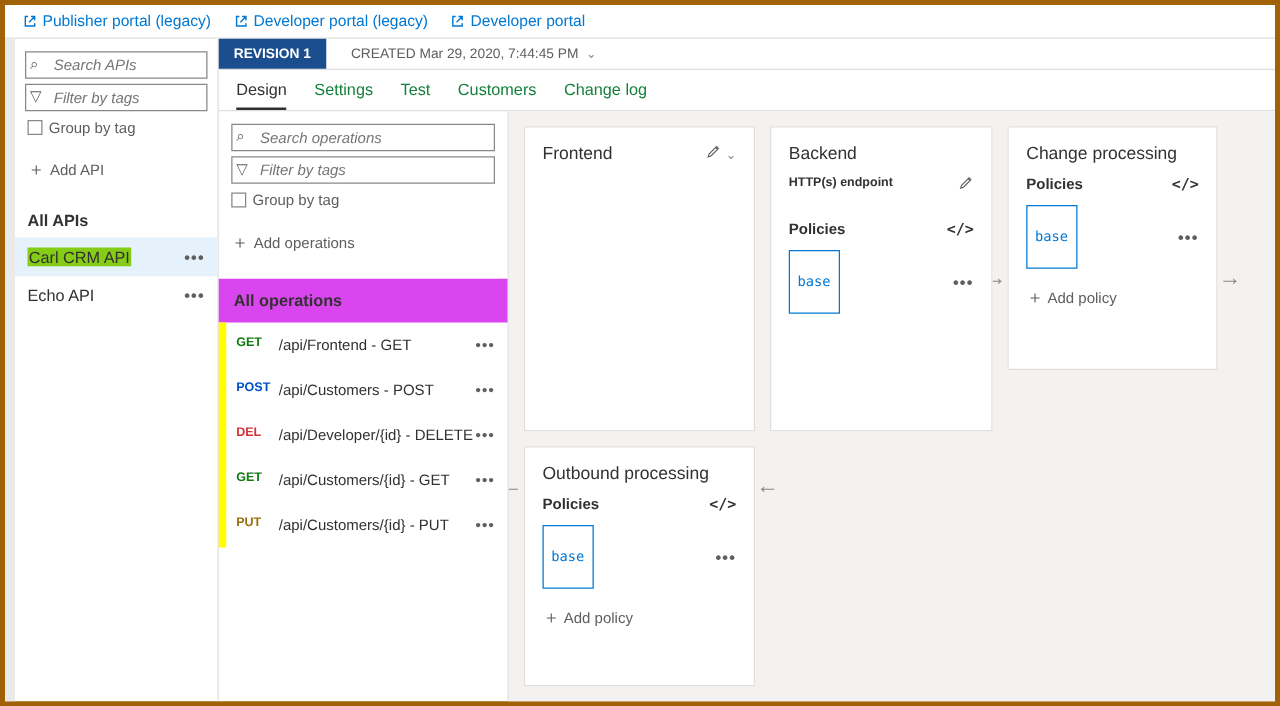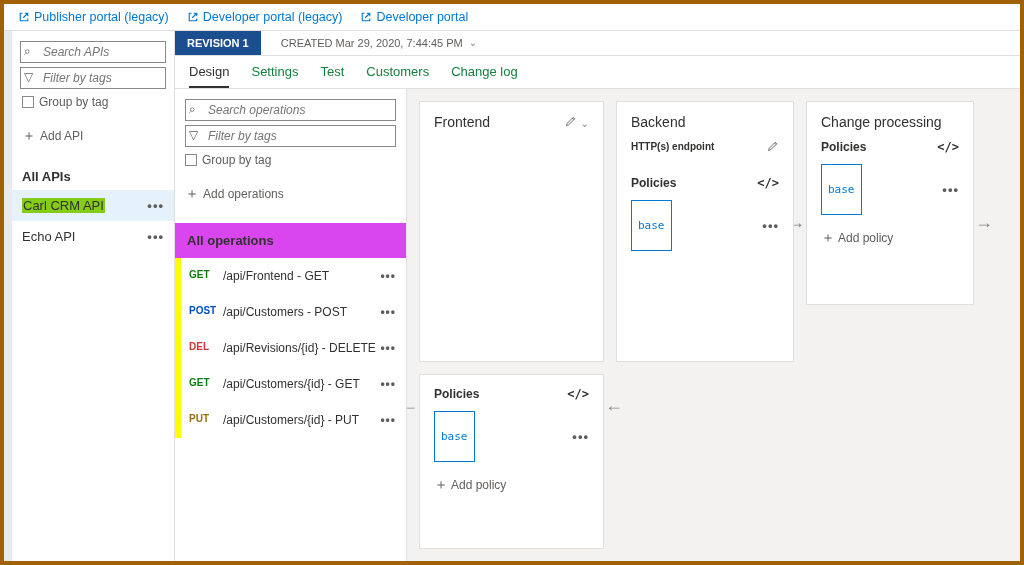--- a/index.html
+++ b/index.html
@@ -178,21 +178,21 @@
               <span class="op-path">/api/Frontend - GET</span>
               <span class="dots">•••</span>
             </div>
             <div class="op-row">
               <span class="verb POST">POST</span>
               <span class="op-path">/api/Customers - POST</span>
               <span class="dots">•••</span>
             </div>
             <div class="op-row">
               <span class="verb DEL">DEL</span>
-              <span class="op-path">/api/Revisions/{id} - DELETE</span>
+              <span class="op-path">/api/Developer/{id} - DELETE</span>
               <span class="dots">•••</span>
             </div>
             <div class="op-row">
               <span class="verb GET">GET</span>
               <span class="op-path">/api/Customers/{id} - GET</span>
               <span class="dots">•••</span>
             </div>
             <div class="op-row">
               <span class="verb PUT">PUT</span>
               <span class="op-path">/api/Customers/{id} - PUT</span>
@@ -253,20 +253,23 @@
               <span class="base-tag">base</span>
               <span class="dots">•••</span>
             </div>
           </div>
 
           <div></div>
 
           <div class="card outbound">
             <span class="arrow arrow-in">←</span>
             <span class="arrow arrow-out">←</span>
+            <div class="card-head">
+              <span class="card-title">Outbound processing</span>
+            </div>
             <div class="policies-row">
               <span>Policies</span>
               <span class="code-icon">&lt;/&gt;</span>
             </div>
             <div class="base-tag-row">
               <span class="base-tag">base</span>
               <span class="dots">•••</span>
             </div>
             <div class="add-policy">
               <span class="plus">＋</span>

